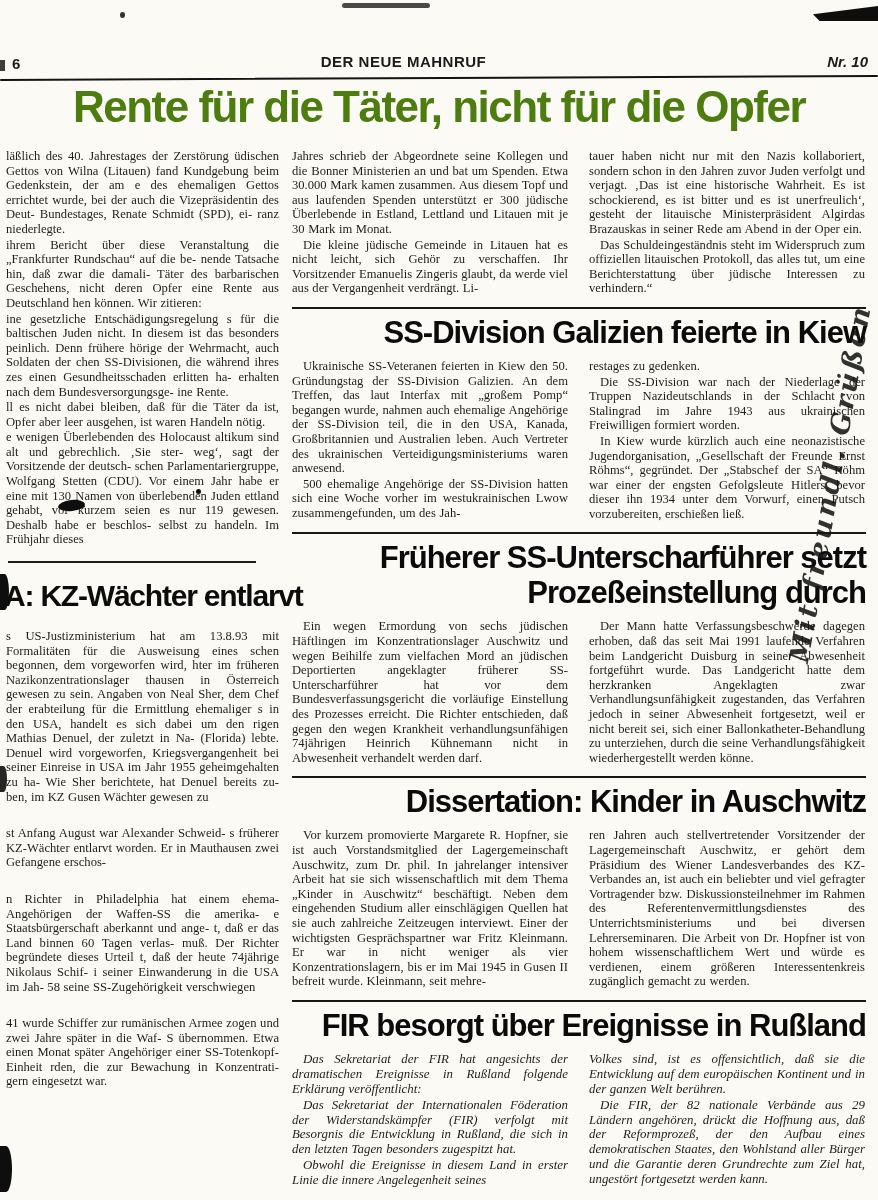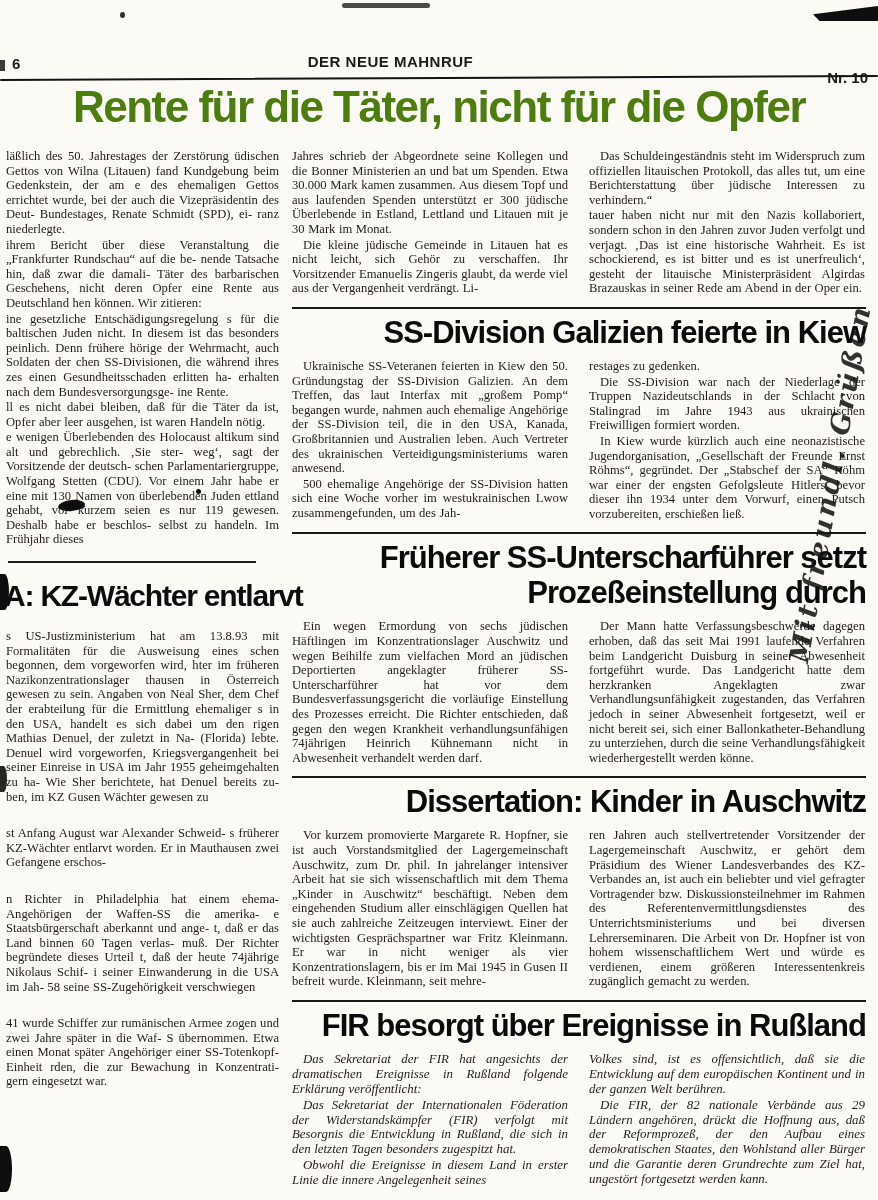--- a/index.html
+++ b/index.html
@@ -7,22 +7,22 @@
     width:878px;height:1200px;position:relative;overflow:hidden;
     background:#fbfaf4;
     font-family:"Liberation Serif", serif;
     color:#201d1a;
   }
   .page{position:absolute;inset:0;}
   
   .header-row{position:absolute;top:53px;left:0;width:878px;height:20px;
     font-family:"Liberation Sans", sans-serif;font-weight:bold;font-size:15px;color:#1b1b1b;}
   .pgnum{position:absolute;left:12px;top:2px;}
-  .masthead{position:absolute;left:0;width:781px;text-align:center;top:0;letter-spacing:.5px;}
-  .issue{position:absolute;right:10px;top:16px;}
+  .masthead{position:absolute;left:0;width:781px;text-align:center;top:0;letter-spacing:.5px;padding-left:13px;}
+  .issue{position:absolute;right:10px;top:0;font-style:italic;}
   .header-rule{position:absolute;top:77px;left:0;width:878px;height:2px;background:#141414;
     transform:rotate(-.25deg);border-radius:2px;}
   
   .lead-headline{position:absolute;top:82px;left:0;width:878px;text-align:center;
     font-family:"Liberation Sans", sans-serif;font-weight:bold;font-size:44px;
     letter-spacing:-1.5px;color:#4d7c0f;white-space:nowrap;}
   
   .para{font-size:12.6px;line-height:14.6px;text-align:justify;margin:0 0 1px 0;
     word-spacing:.4px;}
   .indent{text-indent:11px;}
@@ -68,21 +68,21 @@
   <div class="header-row">
     <span class="pgnum">6</span>
     <div class="masthead">DER NEUE MAHNRUF</div>
     <span class="issue">Nr. 10</span>
   </div>
   <div class="header-rule"></div>
 
   <div class="lead-headline">Rente für die Täter, nicht für die Opfer</div>
 
   <div class="col-left">
-    <p class="para">läßlich des 50. Jahrestages der Zerstörung üdischen Gettos von Wilna (Litauen) fand Kundgebung beim Gedenkstein, der am e des ehemaligen Gettos errichtet wurde, bei der auch die Vizepräsidentin des Deut- Bundestages, Renate Schmidt (SPD), ei- ranz niederlegte.</p>
+    <p class="para">läßlich des 40. Jahrestages der Zerstörung üdischen Gettos von Wilna (Litauen) fand Kundgebung beim Gedenkstein, der am e des ehemaligen Gettos errichtet wurde, bei der auch die Vizepräsidentin des Deut- Bundestages, Renate Schmidt (SPD), ei- ranz niederlegte.</p>
     <p class="para">ihrem Bericht über diese Veranstaltung die „Frankfurter Rundschau“ auf die be- nende Tatsache hin, daß zwar die damali- Täter des barbarischen Geschehens, nicht deren Opfer eine Rente aus Deutschland hen können. Wir zitieren:</p>
     <p class="para">ine gesetzliche Entschädigungsregelung s für die baltischen Juden nicht. In diesem ist das besonders peinlich. Denn frühere hörige der Wehrmacht, auch Soldaten der chen SS-Divisionen, die während ihres zes einen Gesundheitsschaden erlitten ha- erhalten nach dem Bundesversorgungsge- ine Rente.</p>
     <p class="para">ll es nicht dabei bleiben, daß für die Täter da ist,       Opfer aber leer ausgehen, ist waren Handeln nötig.</p>
     <p class="para">e wenigen Überlebenden des Holocaust altikum sind alt und gebrechlich. ‚Sie ster- weg‘, sagt der Vorsitzende der deutsch- schen Parlamentariergruppe, Wolfgang Stetten (CDU). Vor einem Jahr habe er eine mit 130 Namen von überlebenden Juden ettland gehabt, vor kurzem seien es nur 119 gewesen. Deshalb habe er beschlos- selbst zu handeln. Im Frühjahr dieses</p>
 
     <div class="kz-rule"></div>
     <h2 class="kz-headline">A: KZ-Wächter entlarvt</h2>
     <p class="para">s US-Justizministerium hat am 13.8.93 mit Formalitäten für die Ausweisung eines schen begonnen, dem vorgeworfen wird, hter im früheren Nazikonzentrationslager thausen in Österreich gewesen zu sein. Angaben von Neal Sher, dem Chef der erabteilung für die Ermittlung ehemaliger s in den USA, handelt es sich dabei um den rigen Mathias Denuel, der zuletzt in Na- (Florida) lebte. Denuel wird vorgeworfen, Kriegsvergangenheit bei seiner Einreise in USA im Jahr 1955 geheimgehalten zu ha- Wie Sher berichtete, hat Denuel bereits zu- ben, im KZ Gusen Wächter gewesen zu</p>
     <p class="para gap">st Anfang August war Alexander Schweid- s früherer KZ-Wächter entlarvt worden. Er in Mauthausen zwei Gefangene erschos-</p>
     <p class="para gap">n Richter in Philadelphia hat einem ehema- Angehörigen der Waffen-SS die amerika- e Staatsbürgerschaft aberkannt und ange- t, daß er das Land binnen 60 Tagen verlas- muß. Der Richter begründete dieses Urteil t, daß der heute 74jährige Nikolaus Schif- i seiner Einwanderung in die USA im Jah- 58 seine SS-Zugehörigkeit verschwiegen</p>
@@ -90,22 +90,22 @@
   </div>
 
   <div class="right-region">
 
     <div class="two-col">
       <div class="tc">
         <p class="para">Jahres schrieb der Abgeordnete seine Kollegen und die Bonner Ministerien an und bat um Spenden. Etwa 30.000 Mark kamen zusammen. Aus diesem Topf und aus laufenden Spenden unterstützt er 300 jüdische Überlebende in Estland, Lettland und Litauen mit je 30 Mark im Monat.</p>
         <p class="para indent">Die kleine jüdische Gemeinde in Litauen hat es nicht leicht, sich Gehör zu verschaffen. Ihr Vorsitzender Emanuelis Zingeris glaubt, da werde viel aus der Vergangenheit verdrängt. Li-</p>
       </div>
       <div class="tc">
+        <p class="para">tauer haben nicht nur mit den Nazis kollaboriert, sondern schon in den Jahren zuvor Juden verfolgt und verjagt. ‚Das ist eine historische Wahrheit. Es ist schockierend, es ist bitter und es ist unerfreulich‘, gesteht der litauische Ministerpräsident Algirdas Brazauskas in seiner Rede am Abend in der Oper ein.</p>
         <p class="para indent">Das Schuldeingeständnis steht im Widerspruch zum offiziellen litauischen Protokoll, das alles tut, um eine Berichterstattung über jüdische Interessen zu verhindern.“</p>
-        <p class="para">tauer haben nicht nur mit den Nazis kollaboriert, sondern schon in den Jahren zuvor Juden verfolgt und verjagt. ‚Das ist eine historische Wahrheit. Es ist schockierend, es ist bitter und es ist unerfreulich‘, gesteht der litauische Ministerpräsident Algirdas Brazauskas in seiner Rede am Abend in der Oper ein.</p>
       </div>
     </div>
 
     <div class="section">
       <div class="section-rule"></div>
       <h2 class="section-headline">SS-Division Galizien feierte in Kiew</h2>
       <div class="two-col">
         <div class="tc">
           <p class="para indent">Ukrainische SS-Veteranen feierten in Kiew den 50. Gründungstag der SS-Division Galizien. An dem Treffen, das laut Interfax mit „großem Pomp“ begangen wurde, nahmen auch ehemalige Angehörige der SS-Division teil, die in den USA, Kanada, Großbritannien und Australien leben. Auch Vertreter des ukrainischen Verteidigungsministeriums waren anwesend.</p>
           <p class="para indent">500 ehemalige Angehörige der SS-Division hatten sich eine Woche vorher im westukrainischen Lwow zusammengefunden, um des Jah-</p>

